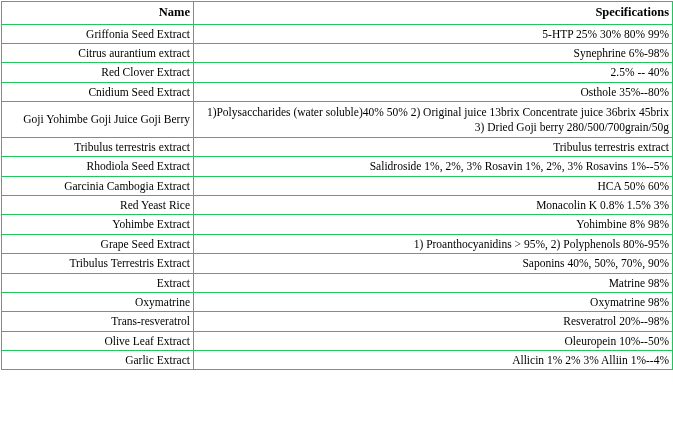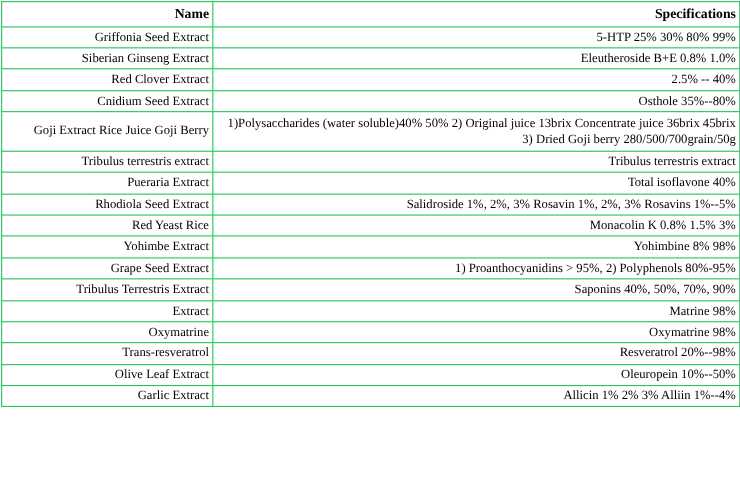--- a/index.html
+++ b/index.html
@@ -59,46 +59,46 @@
         <th>Name</th>
         <th>Specifications</th>
       </tr>
     </thead>
     <tbody id="table-body">
     <tr>
           <td class="name-cell">Griffonia Seed Extract</td>
           <td class="spec-cell">5-HTP 25% 30% 80% 99%</td>
         </tr>
         <tr>
-          <td class="name-cell">Siberian Ginseng Extract</td>
-          <td class="spec-cell">Eleutheroside B+E 0.8% 1.0%</td>
+          <td class="name-cell">Citrus aurantium extract</td>
+          <td class="spec-cell">Synephrine 6%-98%</td>
         </tr>
         <tr>
           <td class="name-cell">Red Clover Extract</td>
           <td class="spec-cell">2.5% -- 40%</td>
         </tr>
         <tr>
           <td class="name-cell">Cnidium Seed Extract</td>
           <td class="spec-cell">Osthole 35%--80%</td>
         </tr>
         <tr class="tall-row">
-          <td class="name-cell">Goji Extract Rice Juice Goji Berry</td>
+          <td class="name-cell">Goji Yohimbe Goji Juice Goji Berry</td>
           <td class="spec-cell">1)Polysaccharides (water soluble)40% 50% 2) Original juice 13brix Concentrate juice 36brix 45brix 3) Dried Goji berry 280/500/700grain/50g</td>
         </tr>
         <tr>
           <td class="name-cell">Tribulus terrestris extract</td>
           <td class="spec-cell">Tribulus terrestris extract</td>
         </tr>
         <tr>
-          <td class="name-cell">Pueraria Extract</td>
-          <td class="spec-cell">Total isoflavone 40%</td>
+          <td class="name-cell">Rhodiola Seed Extract</td>
+          <td class="spec-cell">Salidroside 1%, 2%, 3% Rosavin 1%, 2%, 3% Rosavins 1%--5%</td>
         </tr>
         <tr>
-          <td class="name-cell">Rhodiola Seed Extract</td>
-          <td class="spec-cell">Salidroside 1%, 2%, 3% Rosavin 1%, 2%, 3% Rosavins 1%--5%</td>
+          <td class="name-cell">Garcinia Cambogia Extract</td>
+          <td class="spec-cell">HCA 50% 60%</td>
         </tr>
         <tr>
           <td class="name-cell">Red Yeast Rice</td>
           <td class="spec-cell">Monacolin K 0.8% 1.5% 3%</td>
         </tr>
         <tr>
           <td class="name-cell">Yohimbe Extract</td>
           <td class="spec-cell">Yohimbine 8% 98%</td>
         </tr>
         <tr>

